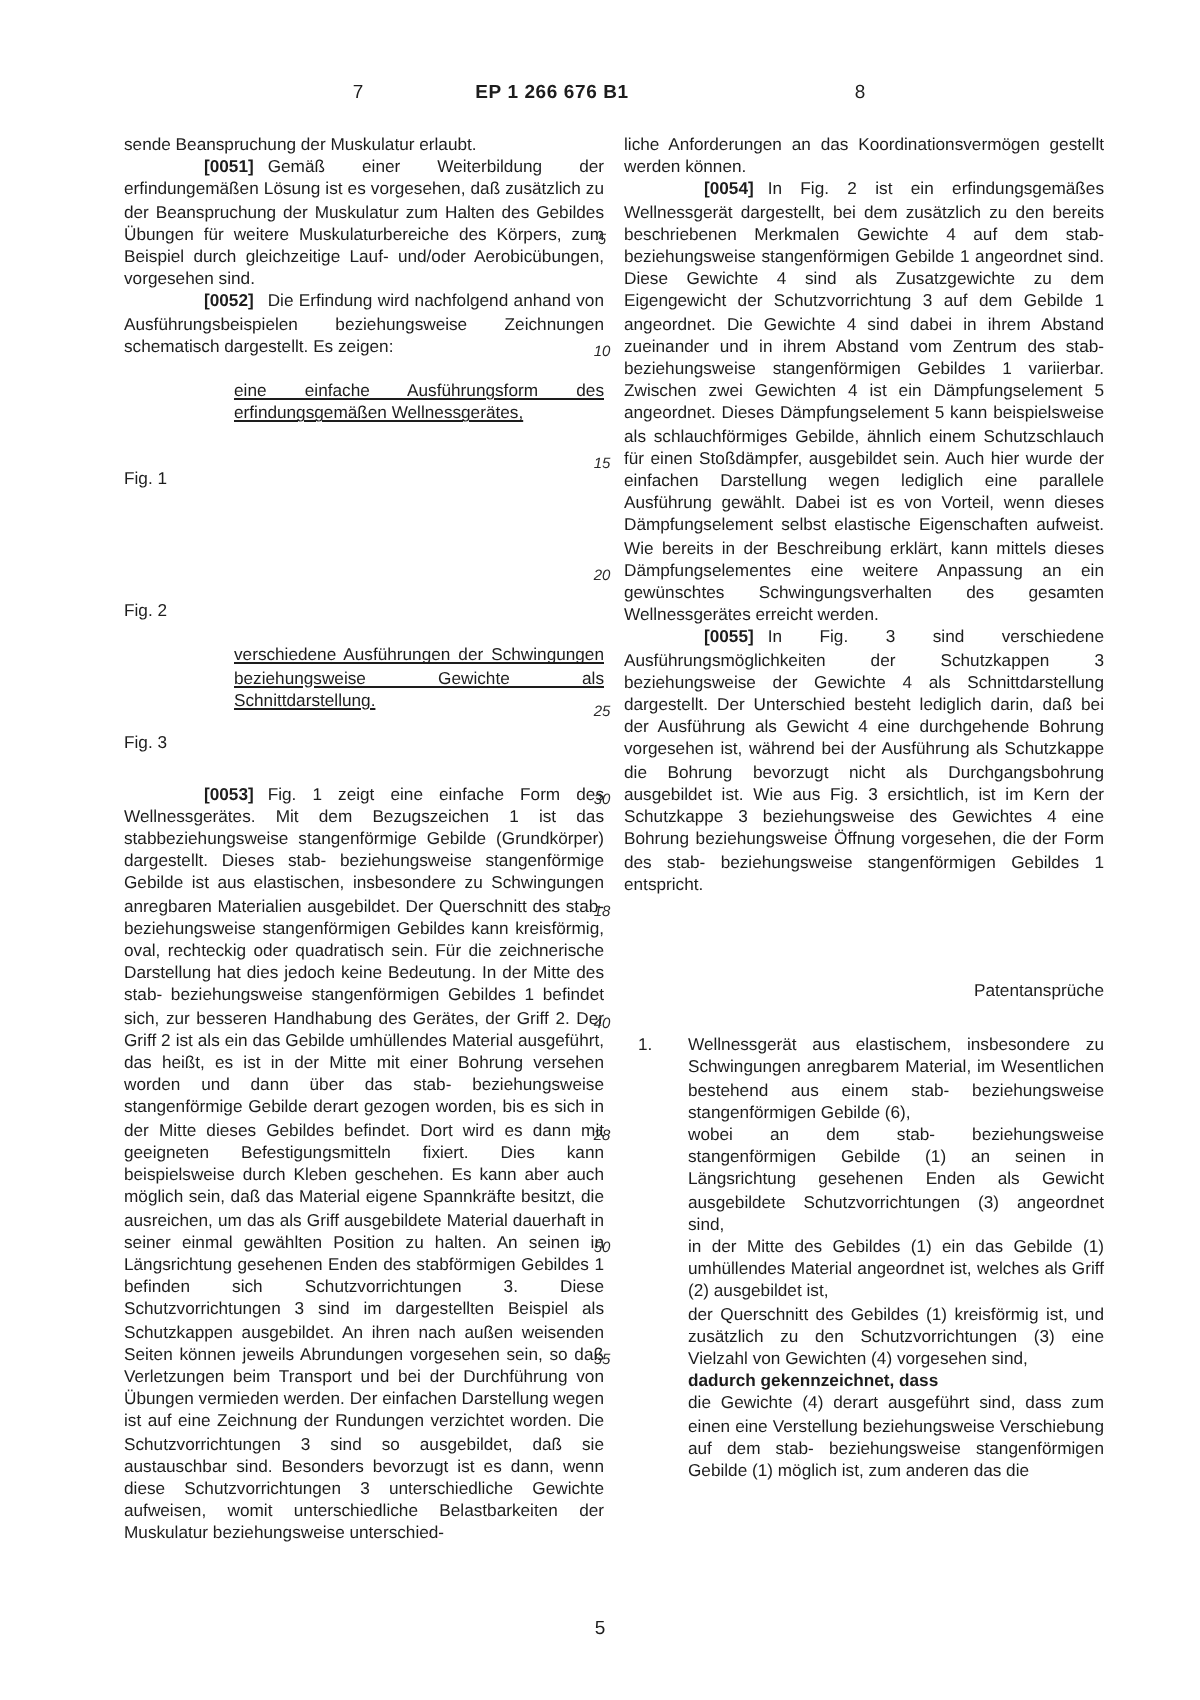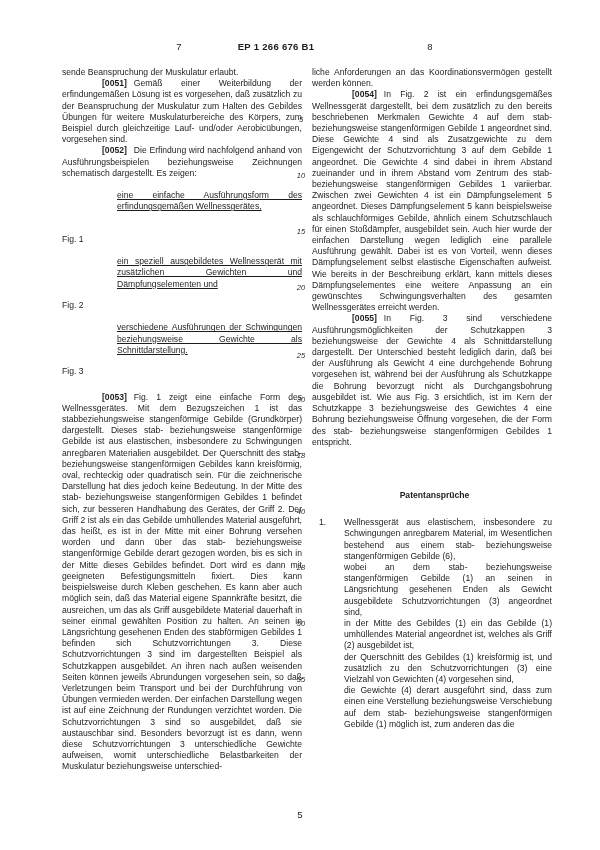--- a/index.html
+++ b/index.html
@@ -28,21 +28,21 @@
   .col-left{left:62px;}
   .col-right{left:312px;}
   .col p{margin:0;}
   .ptag{font-weight:bold;margin-right:7px;padding-left:40px;}
   
   .figrow{display:flex;margin-top:11px;}
   .figlabel{flex:none;width:55px;text-align:left;margin-top:44px;}
   .figtext{flex:1;text-align:justify;text-decoration:underline;}
   .para-after-figs{margin-top:14px !important;}
   
-  .claims-heading{font-weight:bold;margin-top:42px !important;text-align:center;padding-left:5px;}
+  .claims-heading{font-weight:normal;margin-top:42px !important;text-align:right;padding-left:5px;}
   .claim{display:flex;margin-top:16px;}
   .claimnum{flex:none;width:25px;margin-left:7px;}
   .claimbody{flex:1;}
   .claimbody p{margin:0;text-align:justify;}
   .bold{font-weight:bold;}
   
   .gnum{
     position:absolute;left:290px;width:22px;
     text-align:center;
     font-size:7.5px;font-style:italic;line-height:8px;
@@ -78,21 +78,20 @@
     <p>sende Beanspruchung der Muskulatur erlaubt.</p>
     <p><b class="ptag">[0051]</b><span>Gemäß einer Weiterbildung der erfindungemäßen Lösung ist es vorgesehen, daß zusätzlich zu der Beanspruchung der Muskulatur zum Halten des Gebildes Übungen für weitere Muskulaturbereiche des Körpers, zum Beispiel durch gleichzeitige Lauf- und/oder Aerobicübungen, vorgesehen sind.</span></p>
     <p><b class="ptag">[0052]</b><span>Die Erfindung wird nachfolgend anhand von Ausführungsbeispielen beziehungsweise Zeichnungen schematisch dargestellt. Es zeigen:</span></p>
 
     <div class="figrow">
       <span class="figlabel">Fig. 1</span>
       <span class="figtext">eine einfache Ausführungsform des erfindungsgemäßen Wellnessgerätes,</span>
     </div>
     <div class="figrow">
       <span class="figlabel">Fig. 2</span>
-      <span class="figtext">ein speziell ausgebildetes Wellnessgerät mit zusätzlichen Gewichten und Dämpfungselementen und</span>
     </div>
     <div class="figrow">
       <span class="figlabel">Fig. 3</span>
       <span class="figtext">verschiedene Ausführungen der Schwingungen beziehungsweise Gewichte als Schnittdarstellung.</span>
     </div>
 
     <p class="para-after-figs"><b class="ptag">[0053]</b><span>Fig. 1 zeigt eine einfache Form des Wellnessgerätes. Mit dem Bezugszeichen 1 ist das stabbeziehungsweise stangenförmige Gebilde (Grundkörper) dargestellt. Dieses stab- beziehungsweise stangenförmige Gebilde ist aus elastischen, insbesondere zu Schwingungen anregbaren Materialien ausgebildet. Der Querschnitt des stab- beziehungsweise stangenförmigen Gebildes kann kreisförmig, oval, rechteckig oder quadratisch sein. Für die zeichnerische Darstellung hat dies jedoch keine Bedeutung. In der Mitte des stab- beziehungsweise stangenförmigen Gebildes 1 befindet sich, zur besseren Handhabung des Gerätes, der Griff 2. Der Griff 2 ist als ein das Gebilde umhüllendes Material ausgeführt, das heißt, es ist in der Mitte mit einer Bohrung versehen worden und dann über das stab- beziehungsweise stangenförmige Gebilde derart gezogen worden, bis es sich in der Mitte dieses Gebildes befindet. Dort wird es dann mit geeigneten Befestigungsmitteln fixiert. Dies kann beispielsweise durch Kleben geschehen. Es kann aber auch möglich sein, daß das Material eigene Spannkräfte besitzt, die ausreichen, um das als Griff ausgebildete Material dauerhaft in seiner einmal gewählten Position zu halten. An seinen in Längsrichtung gesehenen Enden des stabförmigen Gebildes 1 befinden sich Schutzvorrichtungen 3. Diese Schutzvorrichtungen 3 sind im dargestellten Beispiel als Schutzkappen ausgebildet. An ihren nach außen weisenden Seiten können jeweils Abrundungen vorgesehen sein, so daß Verletzungen beim Transport und bei der Durchführung von Übungen vermieden werden. Der einfachen Darstellung wegen ist auf eine Zeichnung der Rundungen verzichtet worden. Die Schutzvorrichtungen 3 sind so ausgebildet, daß sie austauschbar sind. Besonders bevorzugt ist es dann, wenn diese Schutzvorrichtungen 3 unterschiedliche Gewichte aufweisen, womit unterschiedliche Belastbarkeiten der Muskulatur beziehungsweise unterschied-</span></p>
   </div>
 
   <div class="col col-right">
@@ -102,20 +101,21 @@
 
     <p class="claims-heading">Patentansprüche</p>
 
     <div class="claim">
       <span class="claimnum">1.</span>
       <div class="claimbody">
         <p>Wellnessgerät aus elastischem, insbesondere zu Schwingungen anregbarem Material, im Wesentlichen bestehend aus einem stab- beziehungsweise stangenförmigen Gebilde (6),</p>
         <p>wobei an dem stab- beziehungsweise stangenförmigen Gebilde (1) an seinen in Längsrichtung gesehenen Enden als Gewicht ausgebildete Schutzvorrichtungen (3) angeordnet sind,</p>
         <p>in der Mitte des Gebildes (1) ein das Gebilde (1) umhüllendes Material angeordnet ist, welches als Griff (2) ausgebildet ist,</p>
         <p>der Querschnitt des Gebildes (1) kreisförmig ist, und zusätzlich zu den Schutzvorrichtungen (3) eine Vielzahl von Gewichten (4) vorgesehen sind,</p>
+        <p class="bold">dadurch gekennzeichnet, dass</p>
         <p>die Gewichte (4) derart ausgeführt sind, dass zum einen eine Verstellung beziehungsweise Verschiebung auf dem stab- beziehungsweise stangenförmigen Gebilde (1) möglich ist, zum anderen das die</p>
       </div>
     </div>
   </div>
 
   <div class="footer">
     <span>5</span>
   </div>
 
 </div>

